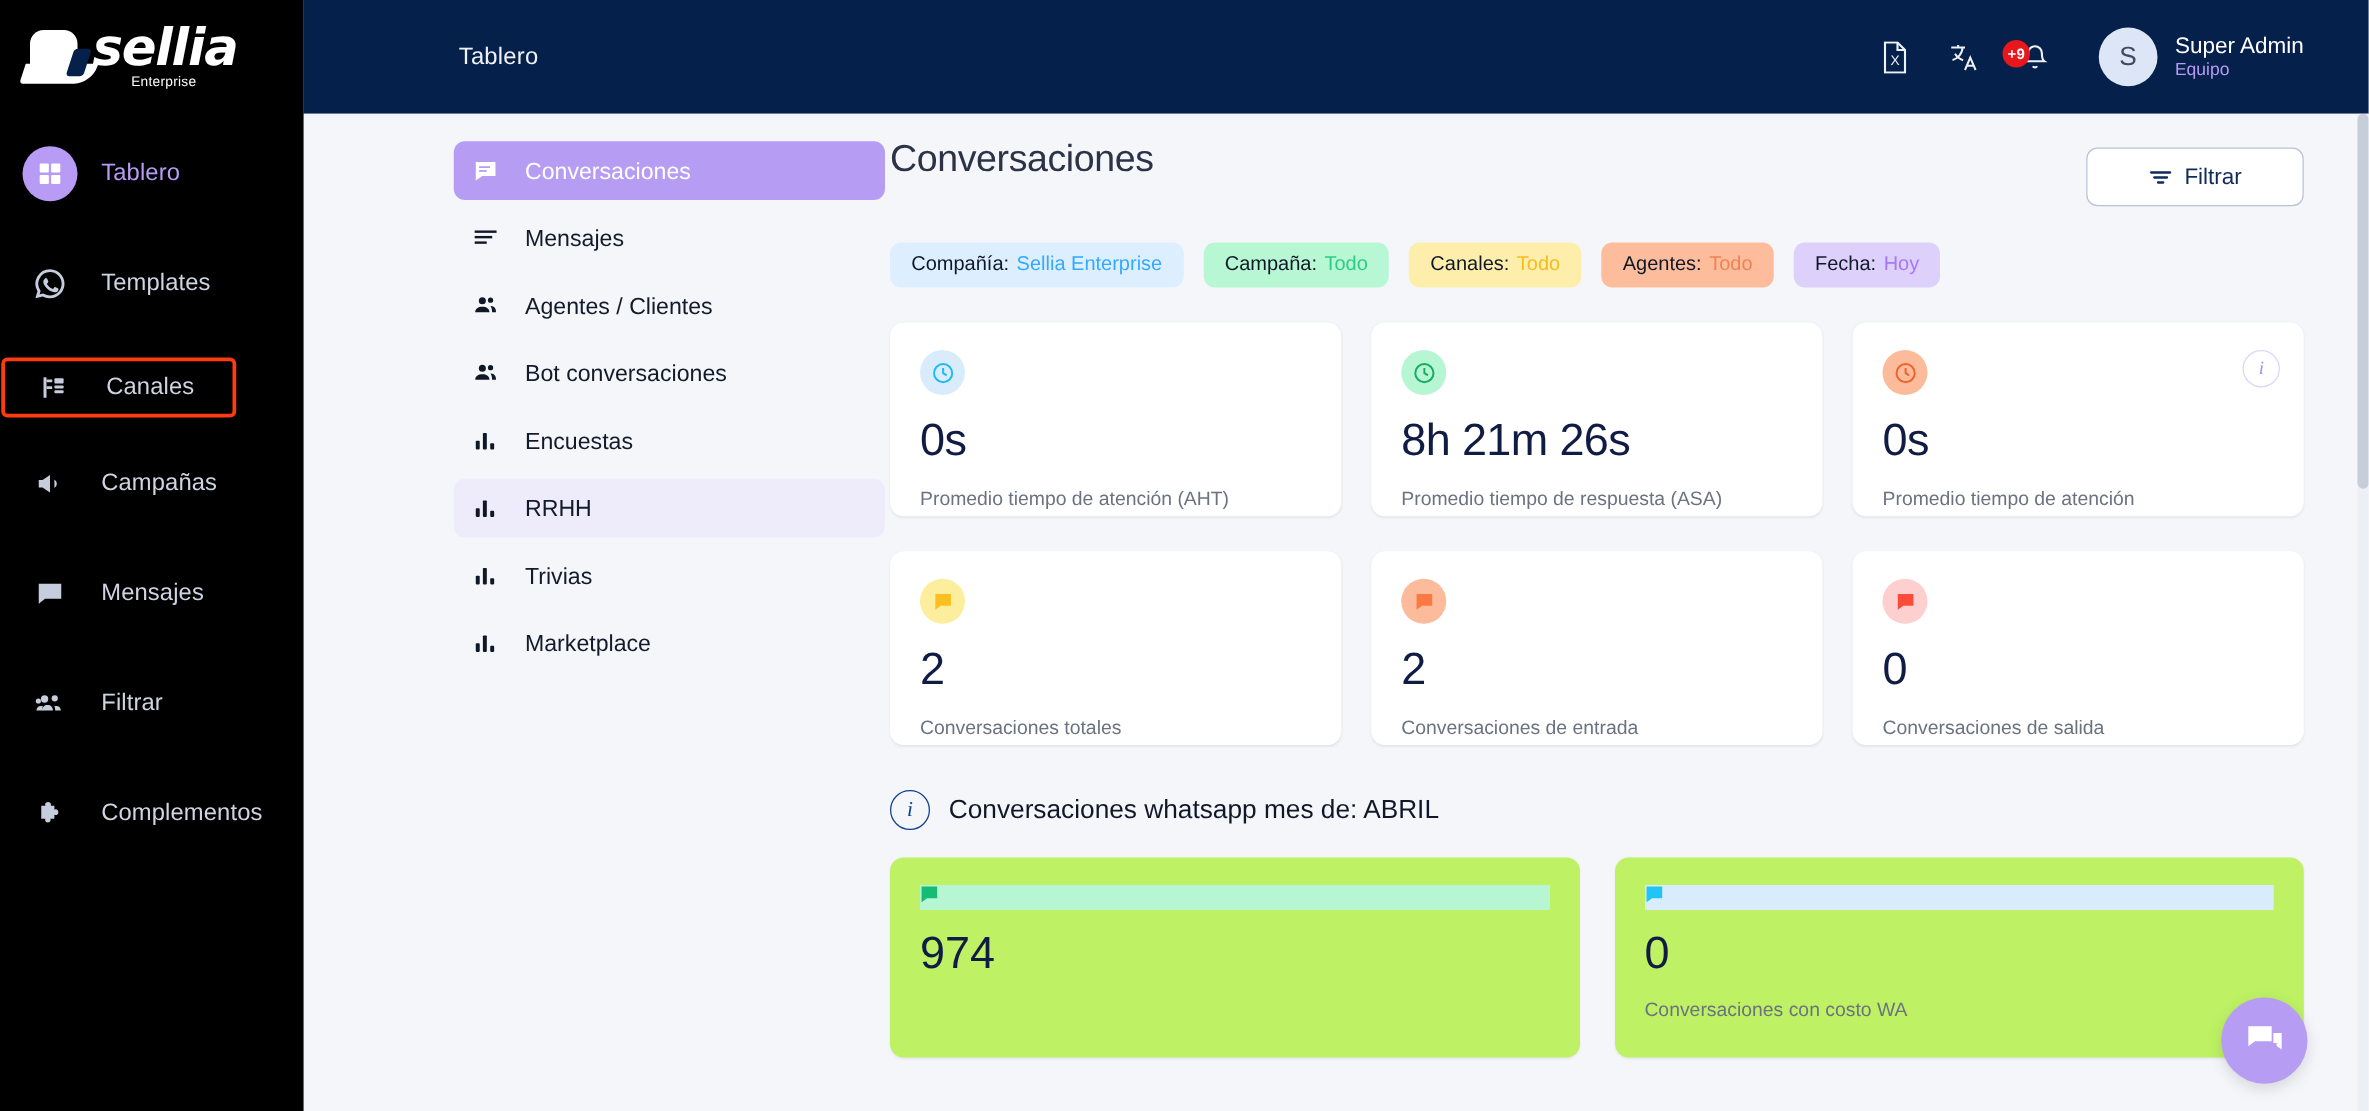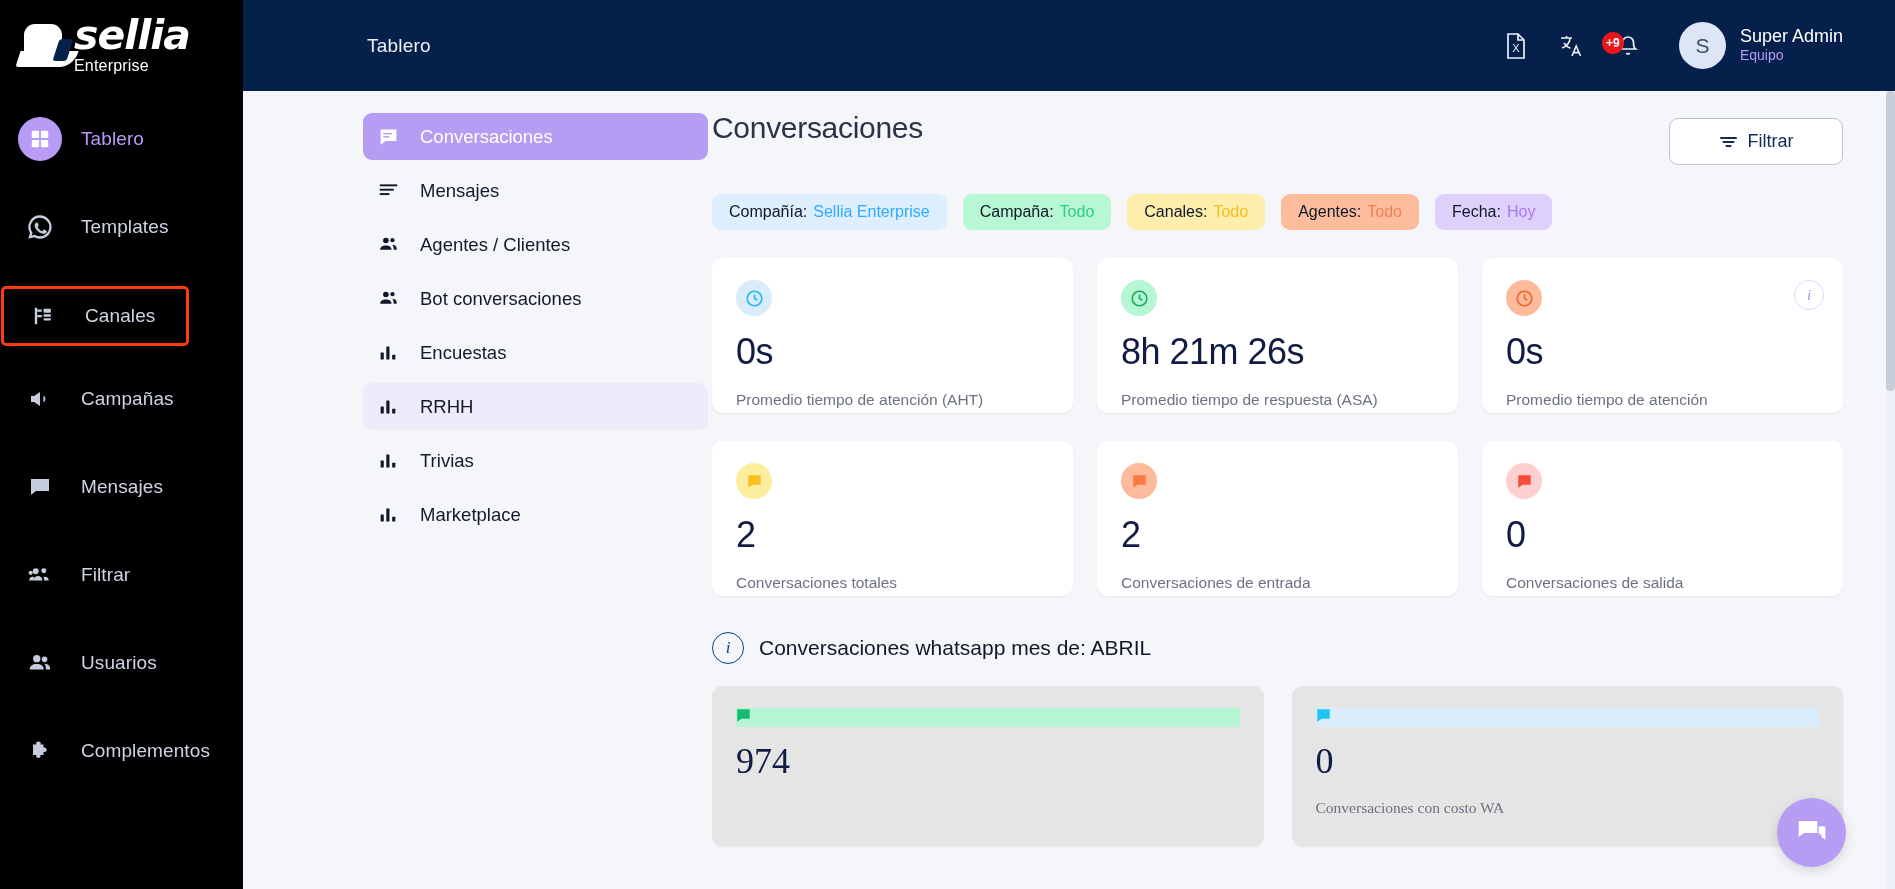--- a/index.html
+++ b/index.html
@@ -30,22 +30,22 @@
   .brand-mark .notch {
     position: absolute; left: 40px; top: 18px; width: 14px; height: 22px;
     background: #05204a; border-radius: 3px; transform: skewX(-18deg);
   }
   .brand-txt { margin-left: 2px; }
   .brand-name {
     color: #fff; font-size: 41px; font-weight: 700; line-height: 0.95;
     letter-spacing: -1px; font-style: italic; font-family: "DejaVu Sans", sans-serif;
   }
   .brand-sub {
-    color: #fff; font-size: 16px; letter-spacing: .2px;
-    text-align: left; margin-top: 2px; padding-right: 2px;
+    color: #fff; font-size: 11px; letter-spacing: .2px;
+    text-align: center; margin-top: 2px; padding-right: 2px;
   }
 
   .nav { padding-top: 22px; }
   .nav-item {
     display: flex; align-items: center; height: 52px;
     padding-left: 18px; margin-bottom: 36px; cursor: pointer; position: relative;
   }
   .nav-item .ico {
     width: 44px; height: 44px; flex: 0 0 44px;
     display: flex; align-items: center; justify-content: center;
@@ -53,21 +53,21 @@
   .nav-item .ico svg { fill: #c6cddd; }
   .nav-item .lbl {
     margin-left: 19px; color: #ced4e2; font-size: 19px; letter-spacing: .1px;
   }
   .nav-item.active .ico { background: #b89bf5; border-radius: 50%; }
   .nav-item.active .ico svg { fill: #fff; }
   .nav-item.active .lbl { color: #b89bf5; }
   .nav-item.highlight {
     outline: 3px solid #ff3b10; outline-offset: 0;
     width: 182px; margin-left: 4px; border-radius: 2px;
-    height: 54px; margin-bottom: 30px;
+    height: 42px; margin-bottom: 30px;
   }
 
   
   .main-col { flex: 1 1 auto; position: relative; }
   .topbar {
     height: 91px; background: #05204a; display: flex; align-items: center;
     padding: 0 52px 0 124px; position: relative;
   }
   .crumb { color: #eef1f7; font-size: 19px; letter-spacing: .2px; }
   .top-right { margin-left: auto; display: flex; align-items: center; gap: 26px; }
@@ -152,22 +152,22 @@
   .sec-info {
     width: 32px; height: 32px; border-radius: 50%; border: 1.5px solid #0f3d91;
     color: #0f3d91; display: flex; align-items: center; justify-content: center;
     font-style: italic; font-size: 17px; font-family: "Liberation Serif", serif;
     flex: 0 0 32px;
   }
   .sec-title { font-size: 21px; color: #101828; }
 
   .cards-wide { display: flex; gap: 28px; margin-top: 22px; }
   .card-wide {
-    flex: 1 1 0; background: #e5e5e5; border-radius: 11px; height: 160px;
-    padding: 22px 24px 0 24px; box-shadow: 0 1px 2px rgba(16,24,40,.07); font-family: Liberation Serif, serif;
+    flex: 1 1 0; background: #bef264; border-radius: 11px; height: 160px;
+    padding: 22px 24px 0 24px; box-shadow: 0 1px 2px rgba(16,24,40,.07);
   }
   .card-wide .cval { font-size: 36px; color: #111c44; margin-top: 16px; line-height: 1; }
   .card-wide .clbl { font-size: 15.5px; color: #6b7280; margin-top: 20px; }
 
   .fab {
     position: absolute; right: 49px; bottom: 22px; width: 69px; height: 69px;
     border-radius: 50%; background: #b69cf2; display: flex;
     align-items: center; justify-content: center; cursor: pointer;
     box-shadow: 0 4px 12px rgba(0,0,0,.13);
   }
@@ -257,30 +257,20 @@
           <svg width="26" height="26" viewBox="0 0 24 24">
               <circle cx="8" cy="8.5" r="2.7"></circle>
               <circle cx="15.5" cy="8" r="2.3"></circle>
               <circle cx="3.4" cy="10" r="1.9"></circle>
               <path d="M2 17c0-2.2 1.4-3.4 3.2-3.4.6 0 1.1.1 1.6.3-.4.6-.6 1.4-.6 2.3V17H2zm4.2 0c0-2.6 1.8-4.1 4-4.1s4 1.5 4 4.1H6.2zm9.6 0v-.8c0-.9-.2-1.7-.6-2.3.5-.2 1-.3 1.6-.3 1.9 0 3.2 1.2 3.2 3.4h-4.2z"></path>
             </svg>
         </span>
         <span class="lbl">Filtrar</span>
       </div>
 
-      <div class="nav-item">
-        <span class="ico">
-          <svg width="26" height="26" viewBox="0 0 24 24">
-              <circle cx="9" cy="8" r="3.4"></circle>
-              <circle cx="16.2" cy="8.6" r="2.6"></circle>
-              <path d="M2.5 18c0-3.2 2.6-5 6.5-5s6.5 1.8 6.5 5H2.5zm14.3-5.4c2.7.2 4.7 1.9 4.7 5.4h-4c0-2.1-.4-3.9-1.3-5.2l.6-.2z"></path>
-            </svg>
-        </span>
-        <span class="lbl">Usuarios</span>
-      </div>
 
       <div class="nav-item">
         <span class="ico">
           <svg width="24" height="24" viewBox="0 0 24 24">
               <path d="M10.5 2.5c1.3 0 2.3.9 2.3 2 0 .4-.1.7-.3 1h3v3.2c.3-.2.7-.3 1.1-.3 1.2 0 2.1 1 2.1 2.3s-.9 2.3-2.1 2.3c-.4 0-.8-.1-1.1-.3V16h-3.3c.2.3.3.6.3 1 0 1.2-1 2-2.2 2s-2.2-.8-2.2-2c0-.4.1-.7.3-1H5V5.5h3.4c-.2-.3-.3-.6-.3-1 0-1.1 1-2 2.4-2z"></path>
             </svg>
         </span>
         <span class="lbl">Complementos</span>
       </div>
     </nav>

